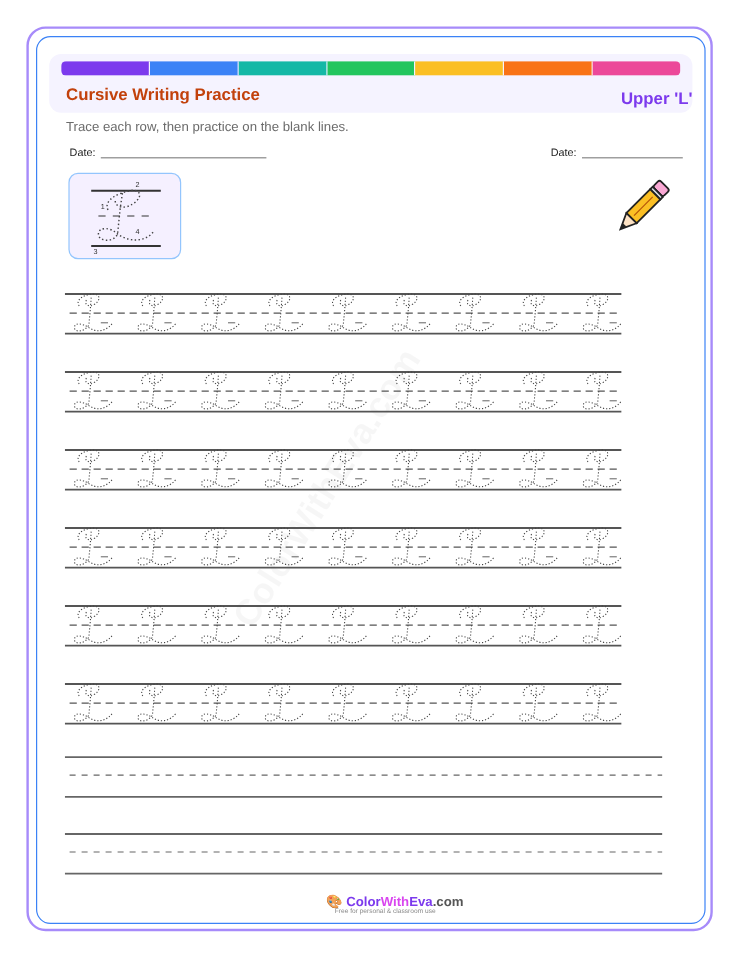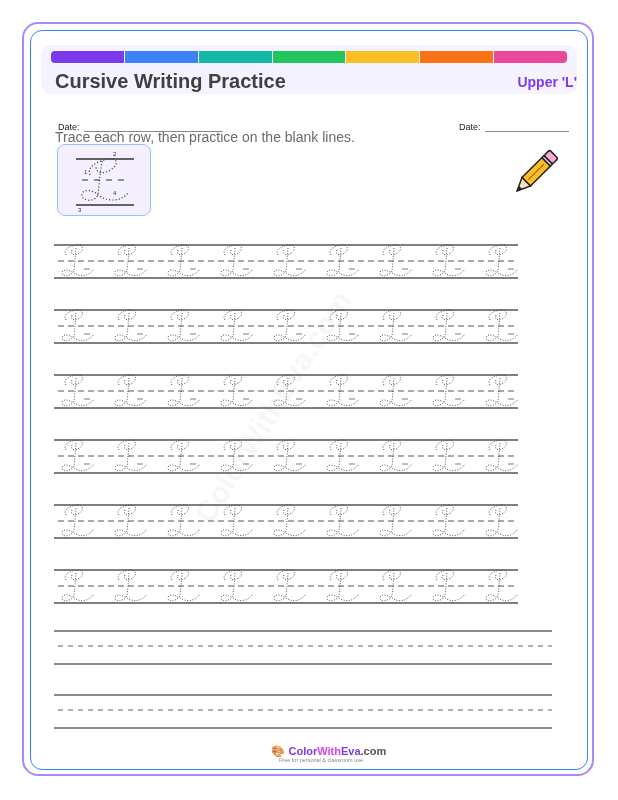--- a/index.html
+++ b/index.html
@@ -3,23 +3,23 @@
 <meta charset="utf-8">
 <style>
   html, body { margin:0; padding:0; background:#ffffff; }
   body { width:618px; height:800px; position:relative; overflow:hidden; font-family:"Liberation Sans", sans-serif; }
   .outer-frame { position:absolute; left:22px; top:22px; width:572px; height:754px; border:2px solid #a78bfa; border-radius:16px; box-sizing:border-box; }
   .inner-frame { position:absolute; left:30px; top:30px; width:558px; height:740px; border:1.5px solid #3b82f6; border-radius:12px; box-sizing:border-box; }
   .header { position:absolute; left:41px; top:45px; width:536px; height:49px; background:#f5f3ff; border-radius:10px; }
   .stripe { position:absolute; left:51px; top:51px; width:516px; height:12px; display:flex; border-radius:4px; overflow:hidden; }
   .stripe span { flex:1; height:100%; border-right:1px solid #f5f3ff; }
   .stripe span:last-child { border-right:none; }
-  .title { position:absolute; left:55px; top:70px; font-size:20px; font-weight:bold; color:#404040; }
+  .title { position:absolute; left:55px; top:70px; font-size:14px; font-weight:bold; color:#c2410c; }
   .letter-tag { position:absolute; right:41px; top:74px; font-size:14px; font-weight:bold; color:#7c3aed; }
-  .instructions { position:absolute; left:55px; top:100px; font-size:14px; color:#6b6b6b;margin-top:29px; }
+  .instructions { position:absolute; left:55px; top:100px; font-size:11px; color:#6b6b6b; }
   .name-field { position:absolute; left:58px; top:122px; font-size:9px; color:#222; }
   .date-field { position:absolute; left:459px; top:122px; font-size:9px; color:#222; }
   .underline { display:inline-block; border-bottom:1px solid #888; vertical-align:bottom; margin-left:4px; height:9px; }
   .sample-box { position:absolute; left:57px; top:144px; width:94px; height:72px; background:#f5f0ff; border:1.5px solid #93c5fd; border-radius:8px; box-sizing:border-box; }
   .pencil { position:absolute; left:508px; top:148px; width:52px; height:52px; }
   .row { position:absolute; left:54px; width:464px; height:36px; }
   .row svg { position:absolute; left:0; top:0; }
   .blank { position:absolute; left:54px; width:498px; height:36px; }
   .watermark { position:absolute; left:140px; top:390px; transform:rotate(-58deg); font-size:30px; font-weight:bold; color:rgba(0,0,0,0.035); white-space:nowrap; pointer-events:none; }
   .footer { position:absolute; left:0; width:618px; top:745px; text-align:center; }

